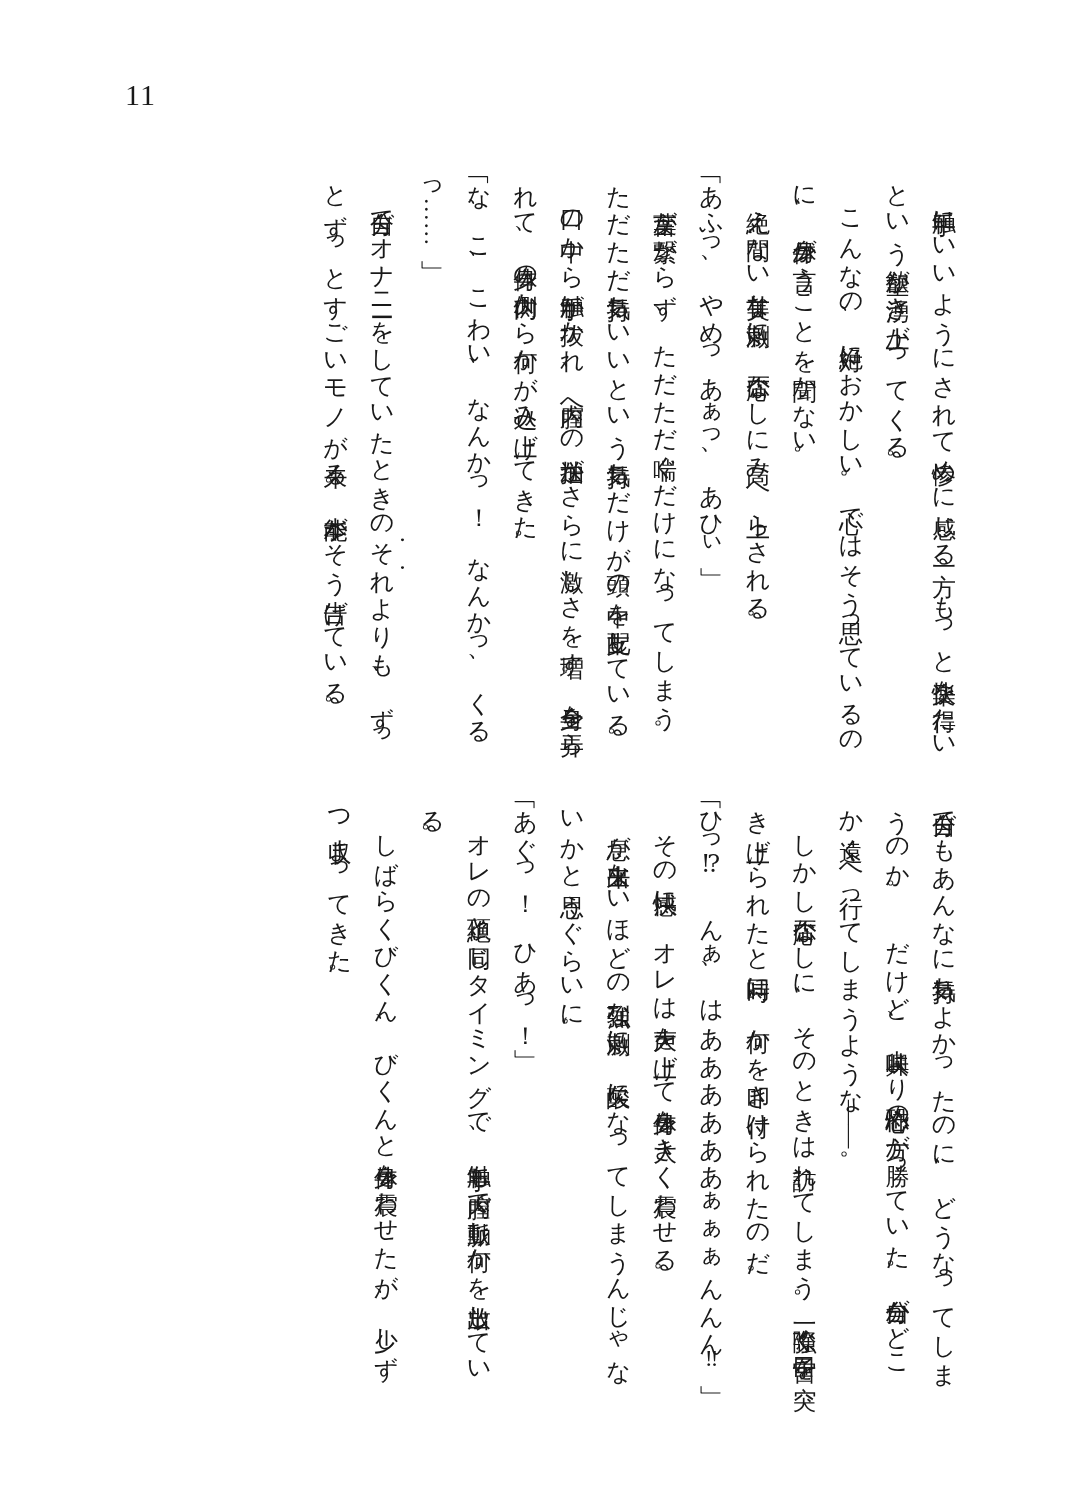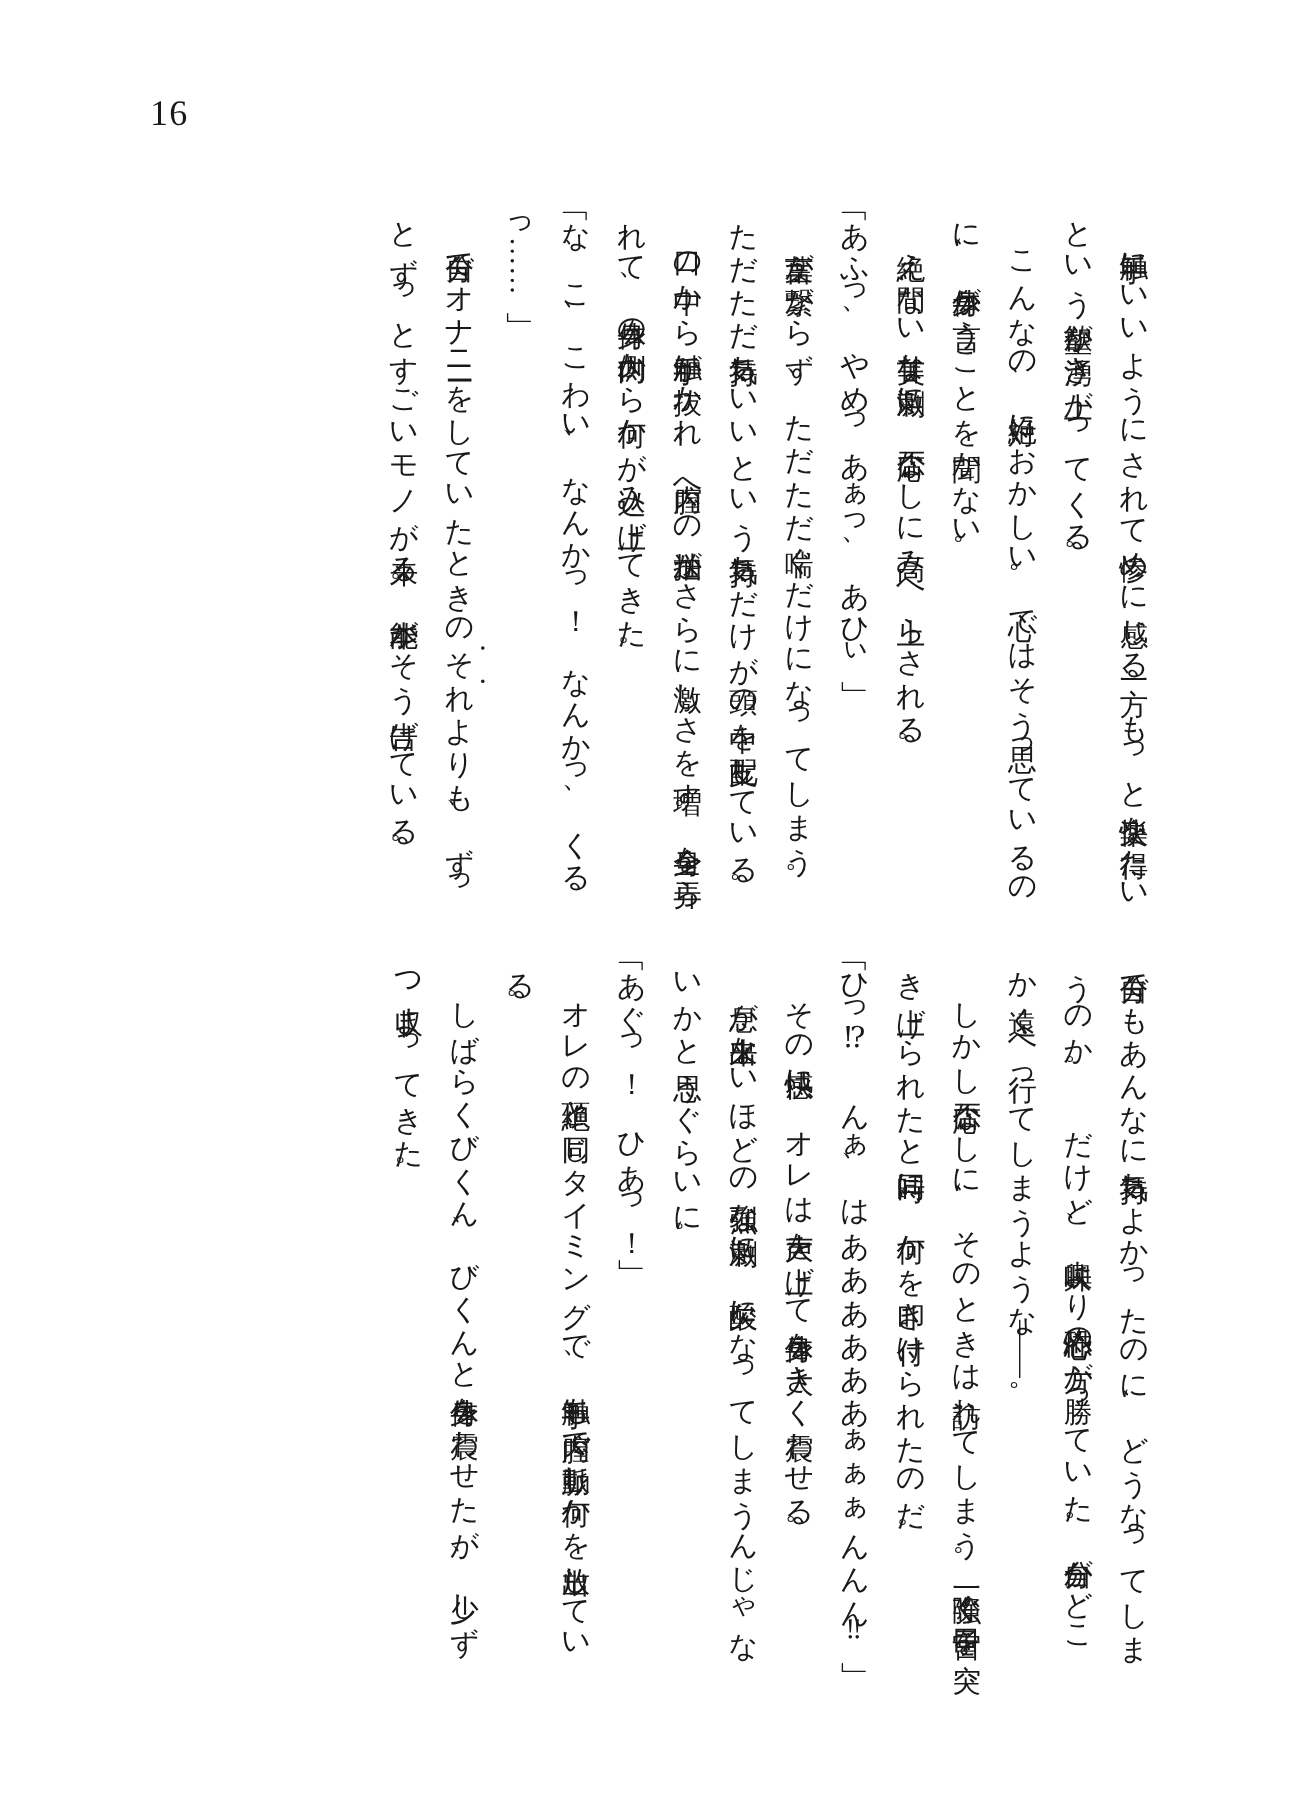--- a/index.html
+++ b/index.html
@@ -57,21 +57,21 @@
     -webkit-text-emphasis: filled dot #191919;
     text-emphasis: filled dot #191919;
     -webkit-text-emphasis-position: over right;
     text-emphasis-position: over right;
   }
 </style>
 </head>
 <body>
 
 <div class="page">
-  <div class="page-number">16</div>
+  <div class="page-number">11</div>
 
   <div class="text-block top">
       <p class="indent"><span>触手にいいようにされて惨めに感じる一方、もっと快楽を得たいという欲望が湧き上がってくる。</span></p>
       <p class="indent"><span>こんなの、絶対におかしい。心ではそう思っているのに、身体が言うことを聞かない。</span></p>
       <p class="indent"><span>絶え間ない甘美な刺激に、否応なしに高みへ上らされる。</span></p>
       <p><span>「あふっ、やめっあぁっ、あひぃ」</span></p>
       <p class="indent"><span>言葉が繋がらず、ただただ喘ぐだけになってしまう。ただただ気持ちいいという気持ちだけが頭の中を支配している。</span></p>
       <p class="indent"><span>口の中から触手が抜かれ、膣内への抽送がさらに激しさを増す。全身を弄られて、身体の内側から何かが込み上げてきた。</span></p>
       <p><span>「な、こ、こわい、なんかっ！　なんかっ、くるっ……」</span></p>
       <p class="indent"><span>自分でオナニーをしていたときの</span><span class="dots">それ</span><span>よりも、ずっとずっとすごいモノが来る。本能がそう告げている。</span></p>

